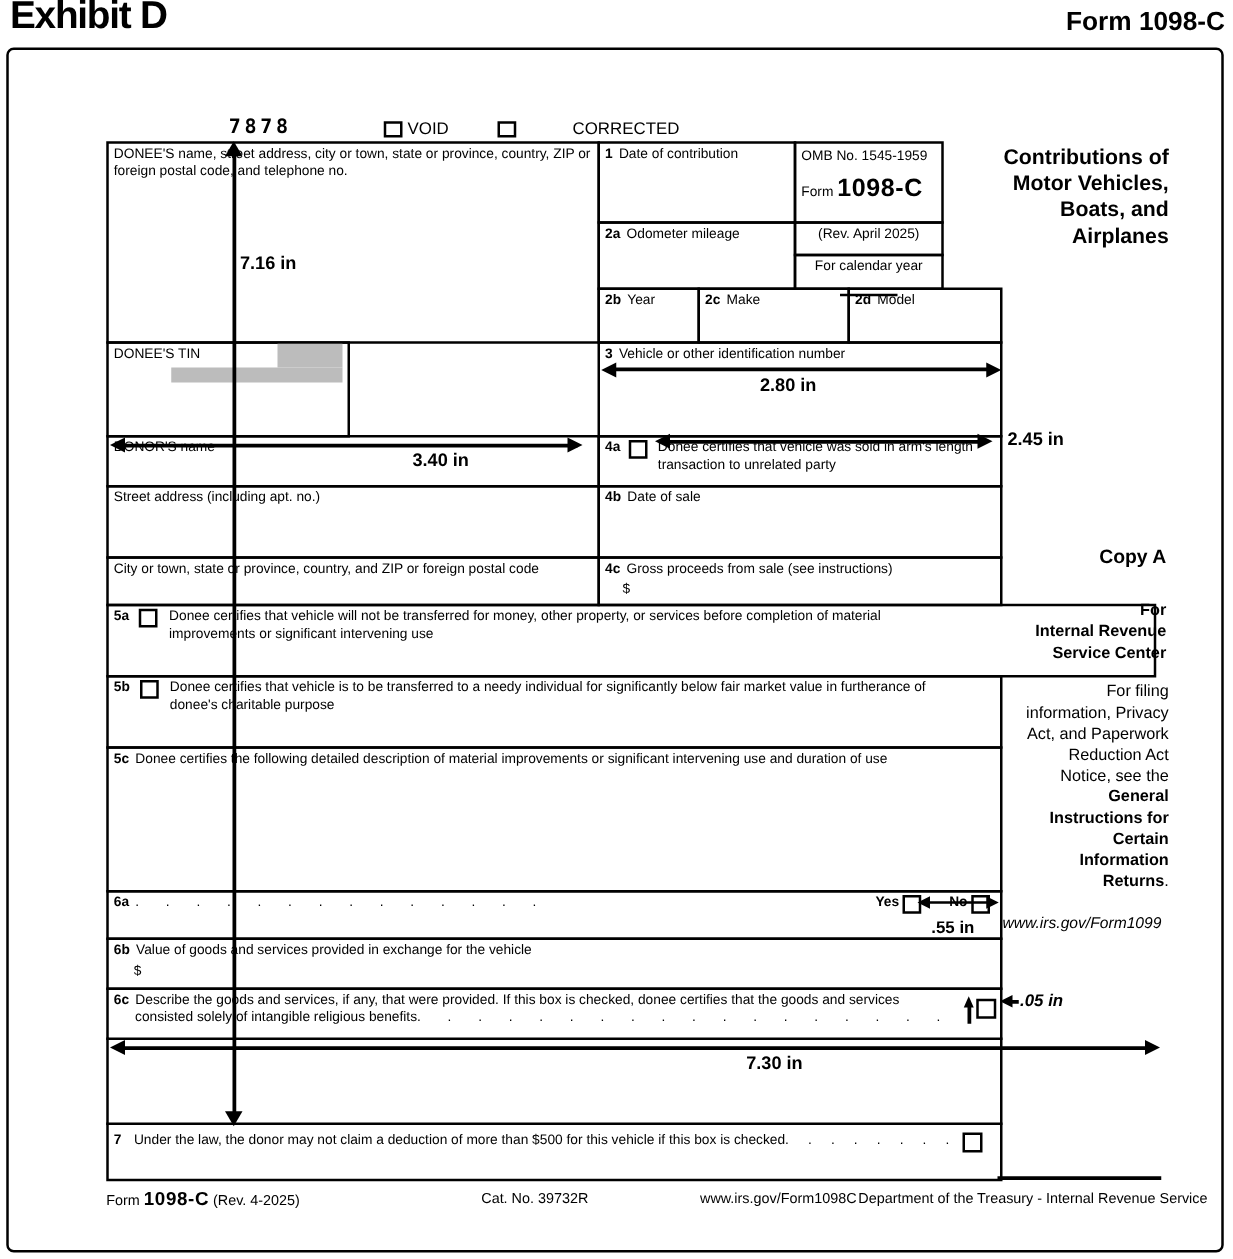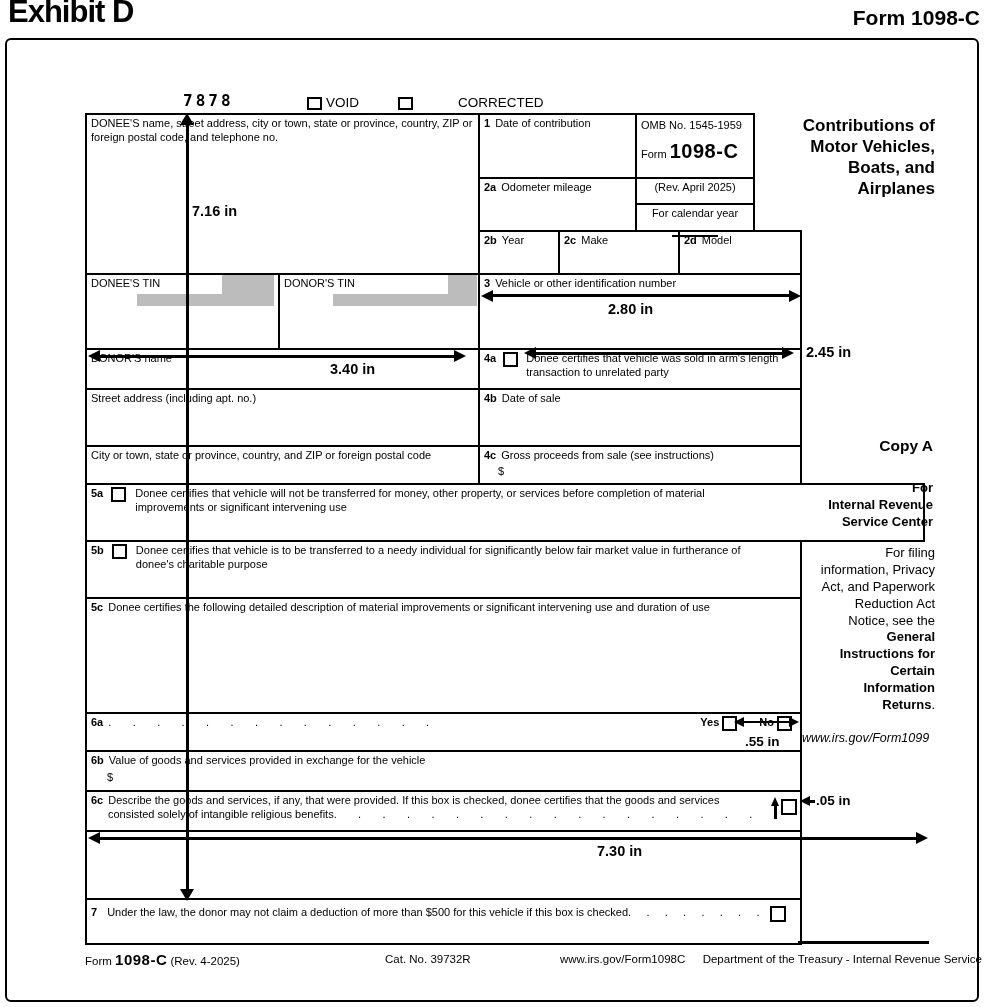--- a/index.html
+++ b/index.html
@@ -91,25 +91,20 @@
     <span class="num">2c</span><span>Make</span>
   </div>
   <div class="cell" style="left:678px; top:230px; width:124px; height:45px;">
     <span class="num">2d</span><span>Model</span>
   </div>
 
   <div class="cell" style="left:85px; top:273px; width:195px; height:77px;">
     <span>DONEE'S TIN</span>
     <span class="gray" style="left:135px; top:0; width:52px; height:19px;"></span>
     <span class="gray" style="left:50px; top:19px; width:137px; height:12px;"></span>
-  </div>
-  <div class="cell" style="left:278px; top:273px; width:202px; height:77px;">
-    <span>DONOR'S TIN</span>
-    <span class="gray" style="left:168px; top:0; width:29px; height:19px;"></span>
-    <span class="gray" style="left:53px; top:19px; width:144px; height:12px;"></span>
   </div>
   <div class="cell" style="left:478px; top:273px; width:324px; height:77px;">
     <span class="num">3</span><span>Vehicle or other identification number</span>
   </div>
 
   <div class="cell" style="left:85px; top:348px; width:395px; height:42px;">
     <span>DONOR'S name</span>
   </div>
   <div class="cell flexrow" style="left:478px; top:348px; width:324px; height:42px;">
     <span class="num">4a</span>
@@ -222,31 +217,31 @@
   <div class="ah ah-r" style="left:782px; top:347px;"></div>
   <div class="meas" style="left:806px; top:344px;">2.45 in</div>
 
   <div class="ln" style="left:739px; top:720.5px; width:57px; height:2.5px;"></div>
   <div class="ah ah-l sm" style="left:734px; top:716.5px;"></div>
   <div class="ah ah-r sm" style="left:789px; top:716.5px;"></div>
   <div class="meas meas-sm" style="left:745px; top:734px;">.55 in</div>
 
   <div class="ah ah-l sm" style="left:800px; top:796px;"></div>
   <div class="ln" style="left:808px; top:800px; width:7px; height:2.5px;"></div>
-  <div class="meas meas-sm" style="left:816px; top:793px;">.05 in</div>
+  <div class="meas meas-sm" style="left:816px; top:793px;font-style:italic;">.05 in</div>
   <div class="ln" style="left:774px; top:805px; width:2.5px; height:14px;"></div>
   <div class="ah ah-u sm" style="left:771px; top:797px;"></div>
 
   <div class="ln" style="left:92px; top:836.5px; width:830px; height:3px;"></div>
   <div class="ah ah-l" style="left:88px; top:832px;"></div>
   <div class="ah ah-r" style="left:916px; top:832px;"></div>
   <div class="meas" style="left:597px; top:843px;">7.30 in</div>
 
   <div class="foot" style="left:85px; top:951px;">
     <span>Form</span>
     <b class="f1098">1098-C</b>
     <span>(Rev. 4-2025)</span>
   </div>
   <div class="foot" style="left:385px; top:953px;">Cat. No. 39732R</div>
   <div class="foot" style="left:560px; top:953px;">www.irs.gov/Form1098C</div>
-  <div class="foot" style="right:4px; top:953px;margin-left:11px;">Department of the Treasury - Internal Revenue Service</div>
+  <div class="foot" style="right:20px; top:953px;margin-left:11px;">Department of the Treasury - Internal Revenue Service</div>
 
 </div>
 
 </body></html>

